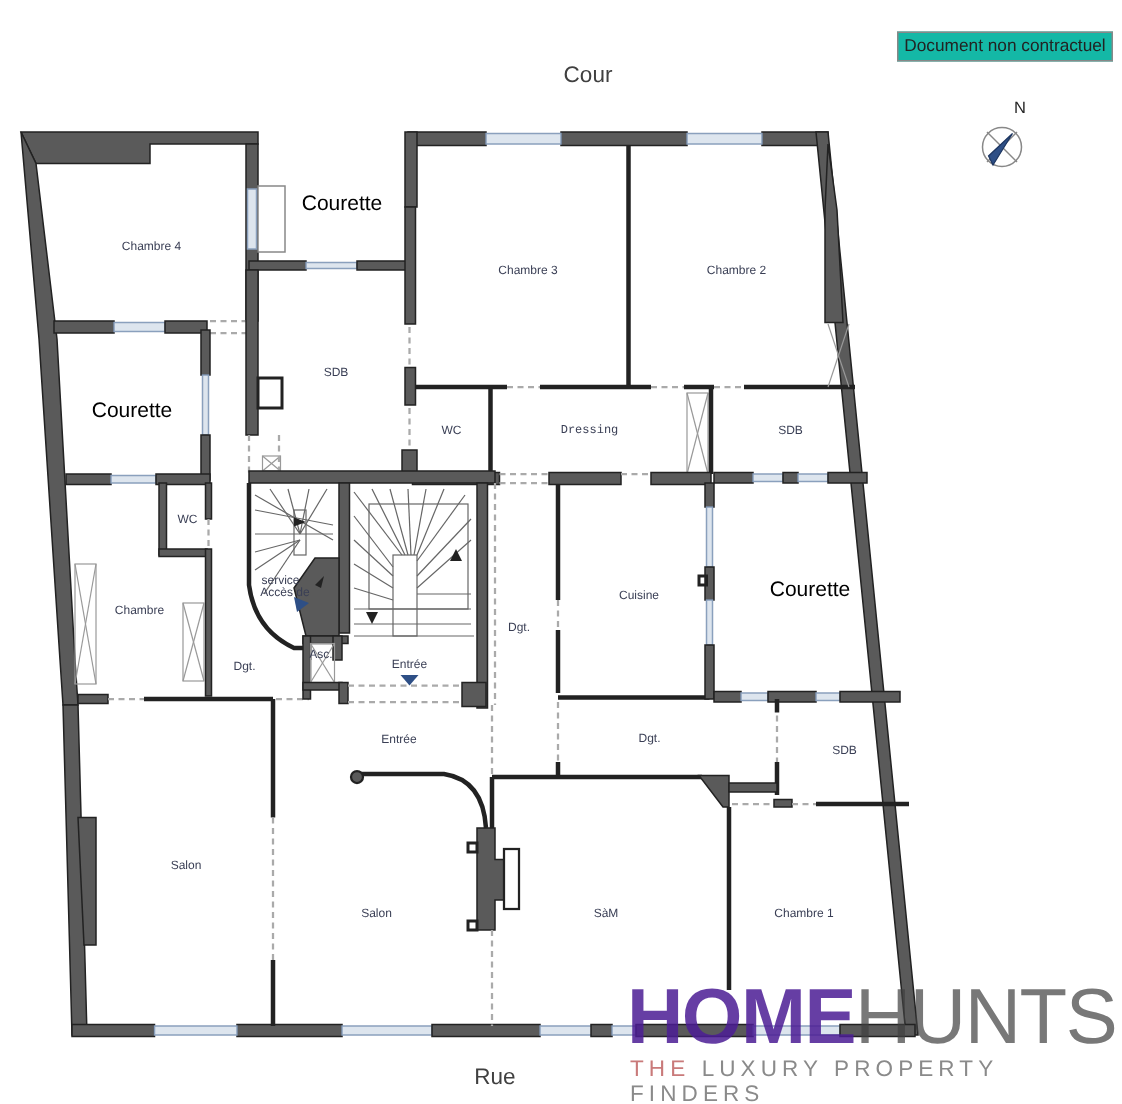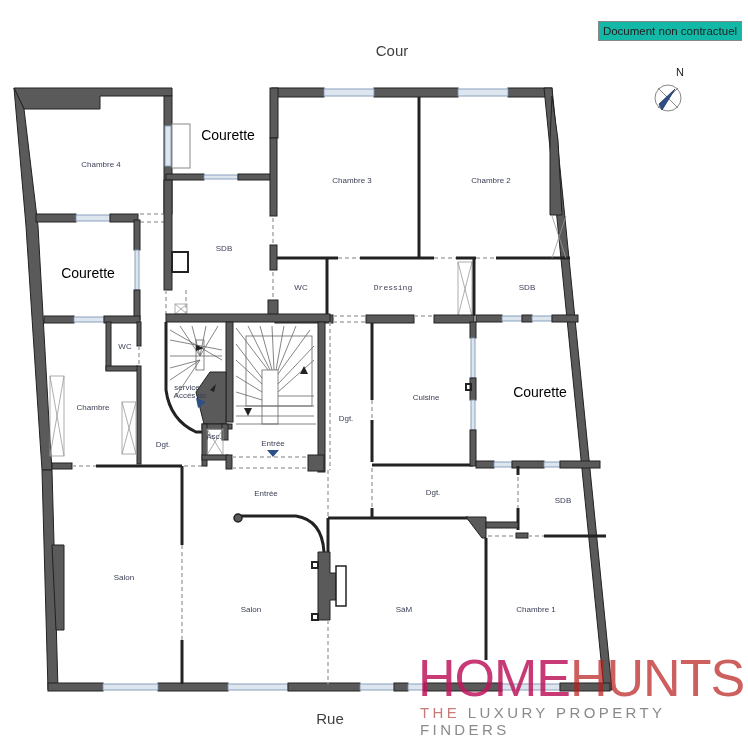--- a/index.html
+++ b/index.html
@@ -8,22 +8,22 @@
   .disclaimer {
     position: absolute; left: 598px; top: 21px; width: 144px; height: 20px;
     border: 1px solid #888; box-sizing: border-box; font-size: 11.5px; color: #222;
     line-height: 18px; text-align: center; background: #14b8a6;
   }
   .lbl { position: absolute; color: #2a2f4a; white-space: nowrap; transform: translate(-50%, -50%); }
   .lbl.small { font-size: 8px; color: #3a3f55; }
   .lbl.big { font-size: 14px; color: #000000; }
   .lbl.ext { font-size: 15px; color: #404040; }
   .brand { position: absolute; left: 418px; top: 652px; font-size: 52px; letter-spacing: -1px; line-height: 52px; }
-  .brand .b1 { color: #be185d; font-weight: normal; opacity: 0.85; }
-  .brand .b2 { color: #b91c1c; font-weight: normal; opacity: 0.7; }
+  .brand .b1 { color: #4c1d95; font-weight: bold; opacity: 0.85; }
+  .brand .b2 { color: #404040; font-weight: normal; opacity: 0.7; }
   .tagline { position: absolute; left: 420px; top: 704px; font-size: 15px; letter-spacing: 3.4px; color: #8a8a8a; }
   .tagline .the { color: #c97a7a; }
   .north { position: absolute; left: 676px; top: 66px; font-size: 11px; color: #222; }
 </style>
 </head>
 <body>
 
 <svg width="748" height="736" viewBox="0 0 748 736">
   <defs>
     <style>

